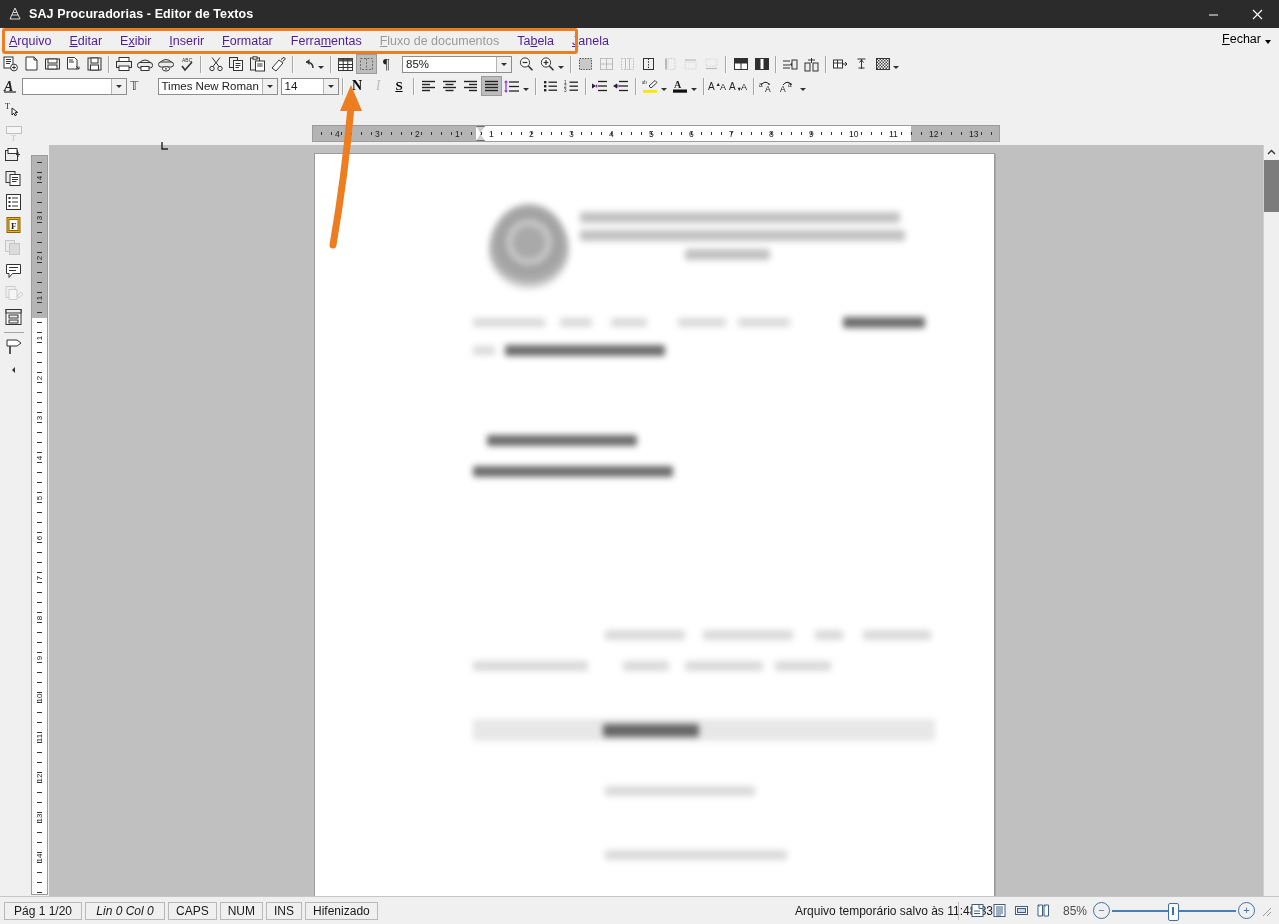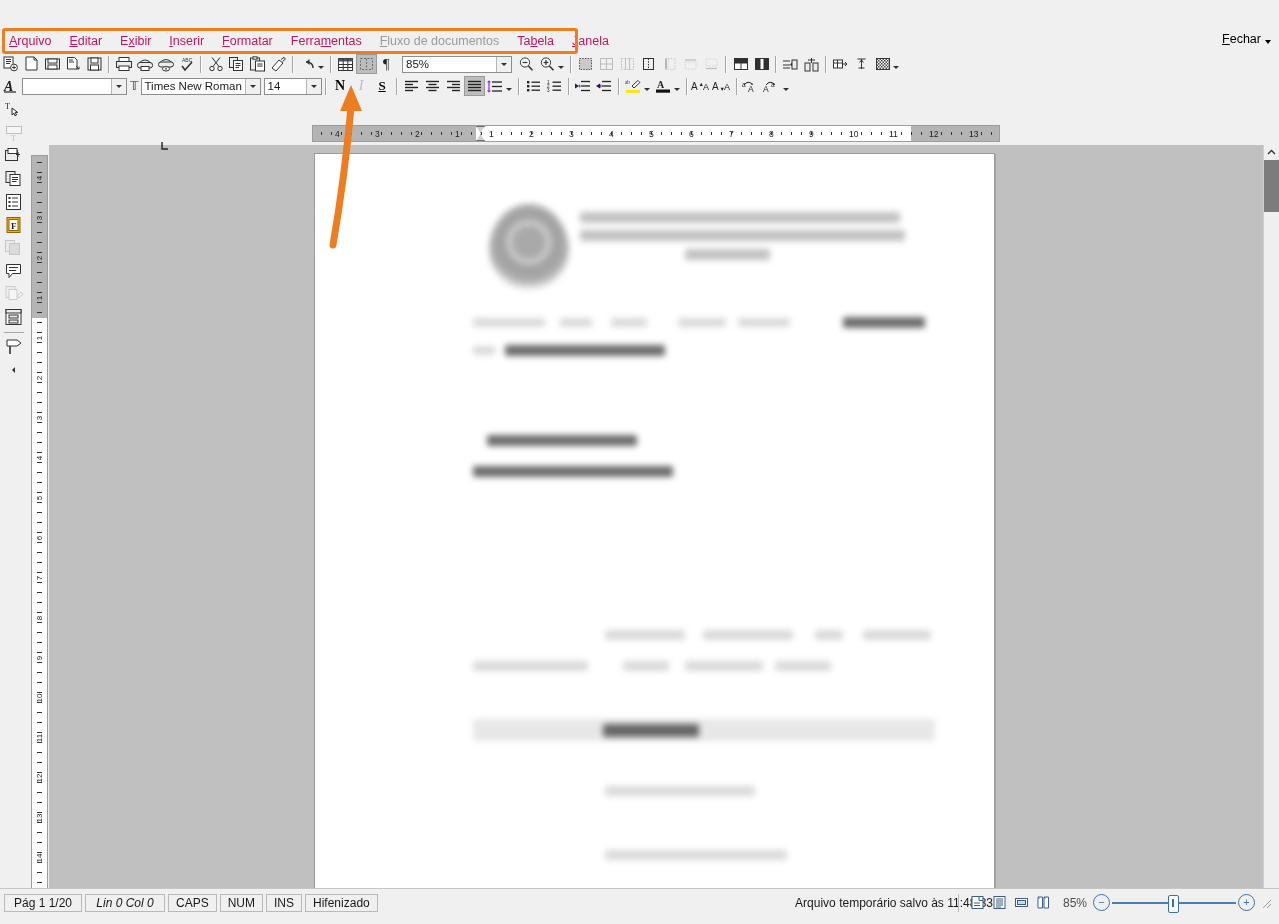--- a/index.html
+++ b/index.html
@@ -24,21 +24,21 @@
   .win-btn{width:44px;height:28px;display:flex;align-items:center;justify-content:center;color:#fff;}
   .win-btn svg{display:block;}
 
   
   .menubar{
     position:absolute;left:0;top:28px;width:1279px;height:25px;
     background:#f0f0f0;border-bottom:0px solid #d6d2c9;
     display:flex;align-items:center;
   }
   .menu-item{
-    padding:4px 9px;font-size:12.5px;color:#be185d;white-space:nowrap;
+    padding:4px 9px;font-size:12.5px;color:#4c1d95;white-space:nowrap;
   }
   .menu-item.disabled{color:#9a9a9a;}
   .menu-item u{text-decoration:underline;}
   .menu-right{position:absolute;right:8px;top:4px;display:flex;align-items:center;gap:4px;}
   .menu-right .lbl{font-size:12.5px;color:#000;}
   .menu-right .caret{width:0;height:0;border-left:3.5px solid transparent;border-right:3.5px solid transparent;border-top:4px solid #000;margin-top:6px;}
 
   
   .hl-rect{
     position:absolute;left:2px;top:28px;width:576px;height:26px;
@@ -60,21 +60,21 @@
   }
   .tb-btn.on{background:#bdbdbd;border:1px solid #9a9a9a;box-sizing:border-box;}
   .tb-btn.dis{opacity:.42;}
   .tb-sep{width:1px;height:17px;background:#a9a5a0;margin:0 3px;flex:none;
           border-right:1px solid #fafafa;}
   .tb-caret{width:0;height:0;border-left:3px solid transparent;border-right:3px solid transparent;
             border-top:3.5px solid #303030;margin:7px 3px 0 0;flex:none;}
 
   .combo{
     height:17px;background:#fff;border:1px solid #8d8d8d;display:flex;align-items:center;
-    flex:none;box-sizing:border-box;
+    flex:none;box-sizing:border-box;margin-left:17px;
   }
   .combo .val{flex:1;padding:0 3px;font-size:11.5px;color:#1a1a1a;overflow:hidden;white-space:nowrap;}
   .combo .btn{width:14px;height:15px;background:#f0f0f0;border-left:1px solid #b5b5b5;
               display:flex;align-items:center;justify-content:center;}
   .combo .btn i{display:block;width:0;height:0;border-left:3px solid transparent;
                 border-right:3px solid transparent;border-top:3.5px solid #303030;}
   .combo.style{width:105px;margin-left:1px;}
   .combo.font{width:120px;}
   .combo.size{width:58px;}
   .combo.zoomc{width:110px;}
@@ -158,21 +158,21 @@
 
   
   .vscroll{position:absolute;right:0;top:145px;width:15px;height:752px;background:#efefef;
            border-left:1px solid #d0d0d0;}
   .vscroll .arrow{width:15px;height:15px;background:#f0f0f0;display:flex;align-items:center;justify-content:center;}
   .vscroll .thumb{position:absolute;left:0;top:15px;width:15px;height:52px;background:#7c7c7c;}
   .vscroll .track{position:absolute;left:0;top:67px;width:15px;bottom:0;background:#efefef;}
 
   
   .statusbar{
-    position:absolute;left:0;bottom:8px;width:1279px;height:27px;background:#f0f0f0;
+    position:absolute;left:0;bottom:0;width:1279px;height:27px;background:#f0f0f0;
     border-top:1px solid #c6c6c6;display:flex;align-items:center;
   }
   .sb-cell{
     height:18px;border:1px solid #b9b9b9;box-sizing:border-box;
     display:flex;align-items:center;justify-content:center;
     font-size:12px;color:#1a1a1a;margin-left:3px;background:#f0f0f0;padding:0 7px;
   }
   .sb-cell.first{margin-left:4px;}
   .sb-msg{position:absolute;right:286px;font-size:12px;color:#1a1a1a;white-space:nowrap;}
   .sb-right{position:absolute;right:6px;display:flex;align-items:center;gap:0;}
@@ -188,20 +188,43 @@
   .grip{position:absolute;right:2px;bottom:2px;width:14px;height:14px;}
   .sb-sep{width:1px;height:18px;background:#bdbdbd;margin:0 8px;}
 
   svg{shape-rendering:geometricPrecision;}
 </style>
 </head>
 <body>
 
 <div id="app">
 
+  <div class="titlebar">
+    <span class="app-icon">
+      <svg width="14" height="14" viewBox="0 0 14 14">
+        <polygon points="7,1 12,12 2,12" fill="none" stroke="#dcdcdc" stroke-width="1"></polygon>
+        <line x1="4" y1="8" x2="10" y2="8" stroke="#dcdcdc" stroke-width="1"></line>
+        <line x1="5.2" y1="5.5" x2="8.8" y2="5.5" stroke="#dcdcdc" stroke-width="1"></line>
+      </svg>
+    </span>
+    <span class="title">SAJ Procuradorias - Editor de Textos</span>
+    <div class="win-btns">
+      <div class="win-btn minimize">
+        <svg width="11" height="11" viewBox="0 0 11 11">
+            <line x1="1" y1="6" x2="10" y2="6" stroke="#fff" stroke-width="1"></line>
+          </svg>
+      </div>
+      <div class="win-btn close">
+        <svg width="11" height="11" viewBox="0 0 11 11">
+          <line x1="1" y1="1" x2="10" y2="10" stroke="#fff" stroke-width="1.1"></line>
+          <line x1="10" y1="1" x2="1" y2="10" stroke="#fff" stroke-width="1.1"></line>
+        </svg>
+      </div>
+    </div>
+  </div>
 
   <div class="menubar">
     <div class="menu-item"><u>A</u>rquivo</div>
     <div class="menu-item"><u>E</u>ditar</div>
     <div class="menu-item">E<u>x</u>ibir</div>
     <div class="menu-item"><u>I</u>nserir</div>
     <div class="menu-item"><u>F</u>ormatar</div>
     <div class="menu-item">Ferra<u>m</u>entas</div>
     <div class="menu-item disabled"><u>F</u>luxo de documentos</div>
     <div class="menu-item">Ta<u>b</u>ela</div>

